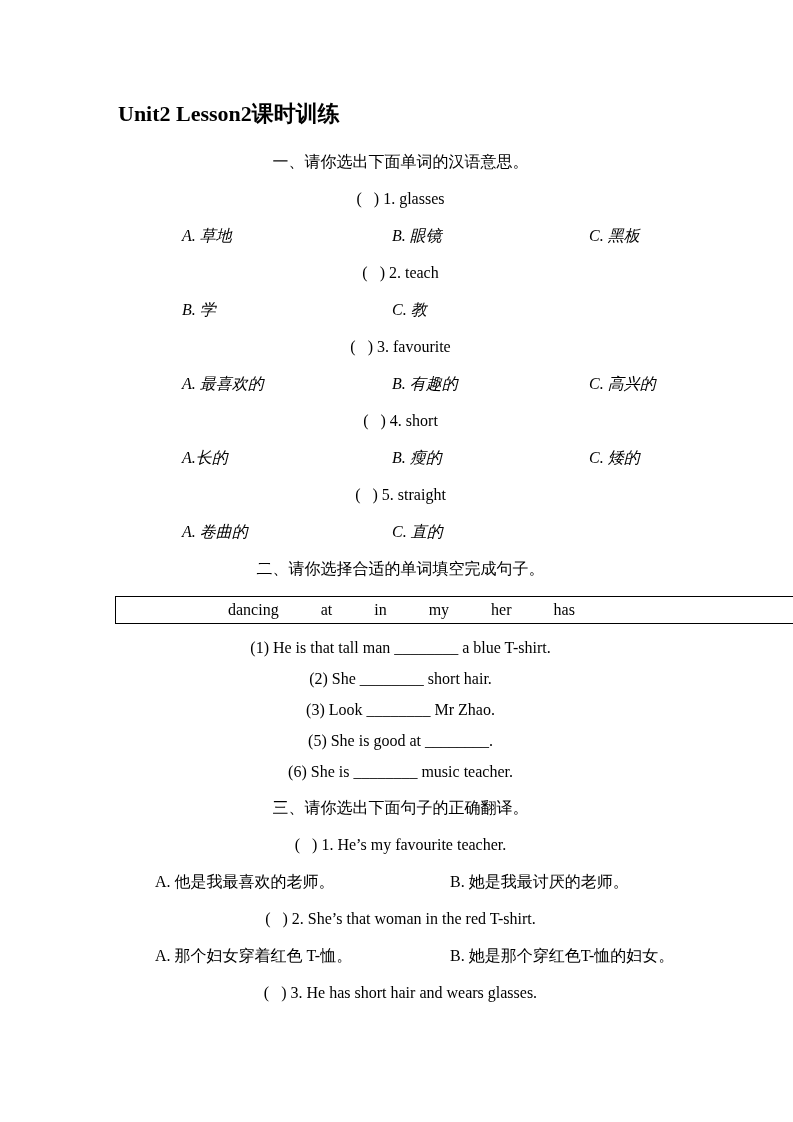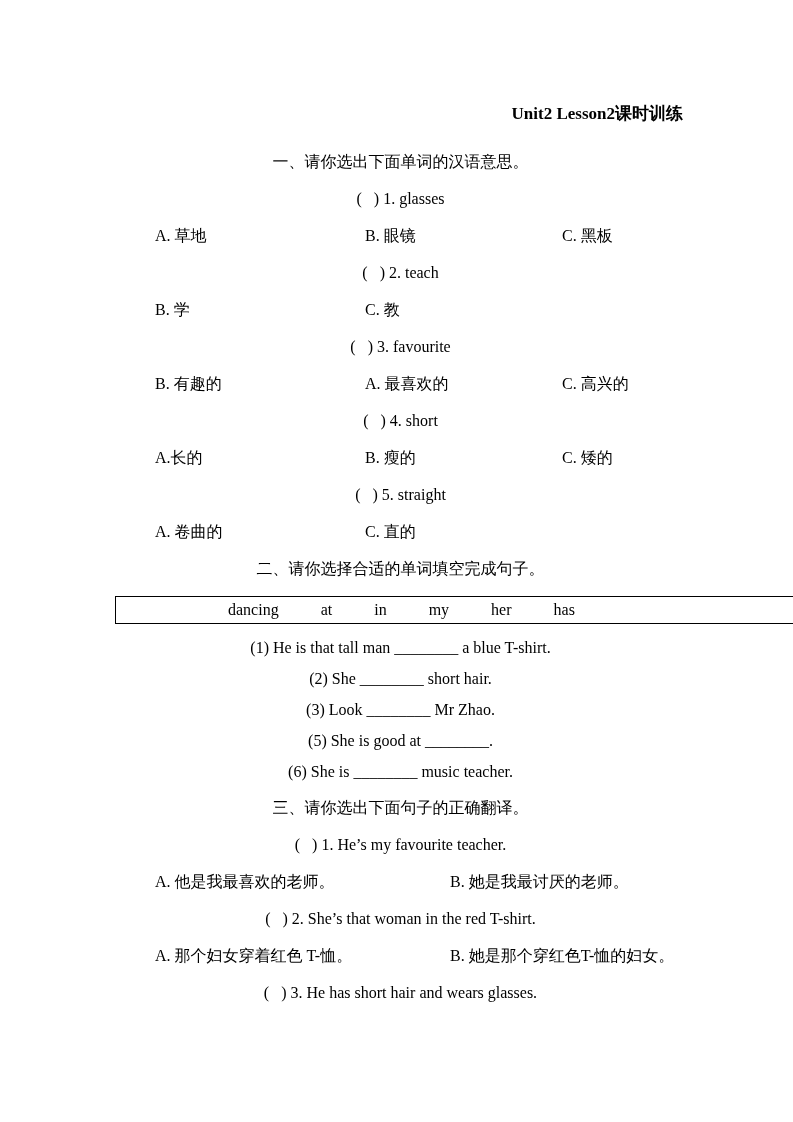--- a/index.html
+++ b/index.html
@@ -9,38 +9,39 @@
     height: 1122px;
     background: #ffffff;
     color: #000000;
     font-family: "Liberation Serif", "DejaVu Serif", serif;
     font-size: 16px;
     box-sizing: border-box;
     padding: 104px 110px 0 118px;
     overflow: hidden;
   }
   .title {
-    text-align: right;
+    text-align: left;
     font-weight: bold;
-    font-size: 17px;
+    font-size: 22px;
     line-height: 20px;
     margin-bottom: 28px;
   }
   .line {
     line-height: 20px;
     margin-bottom: 17px;
     white-space: nowrap;
     text-align: center;
   }
   .opts3 {
     display: grid;
     grid-template-columns: 210px 197px 1fr;
-    margin-left: 37px;
+    margin-left: 64px;
     line-height: 20px;
     margin-bottom: 17px;
+    font-style: italic;
   }
   .opts2 {
     display: grid;
     grid-template-columns: 295px 1fr;
     margin-left: 37px;
     line-height: 20px;
     margin-bottom: 17px;
   }
   .sec2-heading { margin-top: 4px; }
   .sec3-heading { margin-top: 16px; }
@@ -80,22 +81,22 @@
     <div class="line">(&nbsp;&nbsp;&nbsp;) 2. teach</div>
     <div class="opts3">
       <span>B. 学</span>
       <span>C. 教</span>
     </div>
   </div>
 
   <div>
     <div class="line">(&nbsp;&nbsp;&nbsp;) 3. favourite</div>
     <div class="opts3">
+      <span>A. 最喜欢的</span>
       <span>B. 有趣的</span>
-      <span>A. 最喜欢的</span>
       <span>C. 高兴的</span>
     </div>
   </div>
 
   <div>
     <div class="line">(&nbsp;&nbsp;&nbsp;) 4. short</div>
     <div class="opts3">
       <span>A.长的</span>
       <span>B. 瘦的</span>
       <span>C. 矮的</span>

